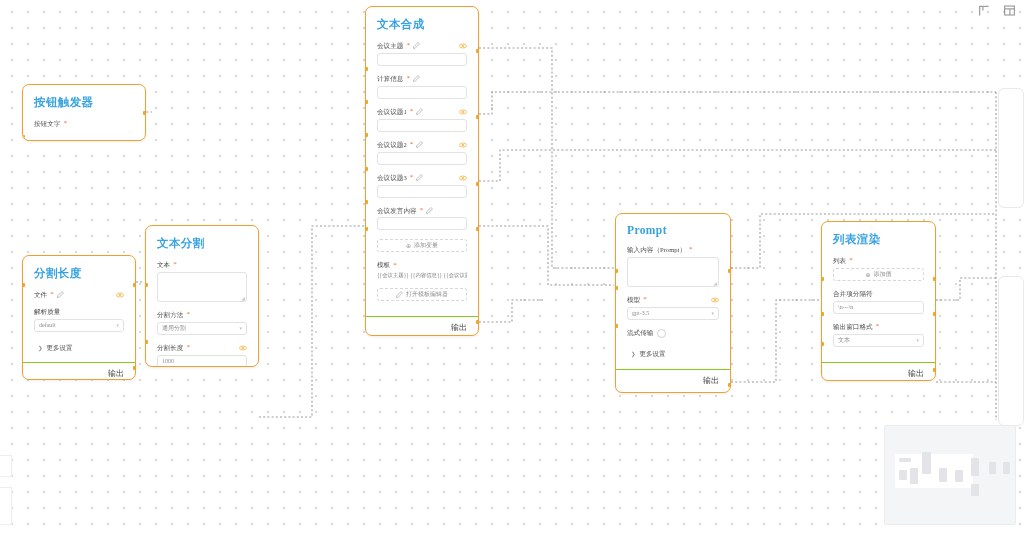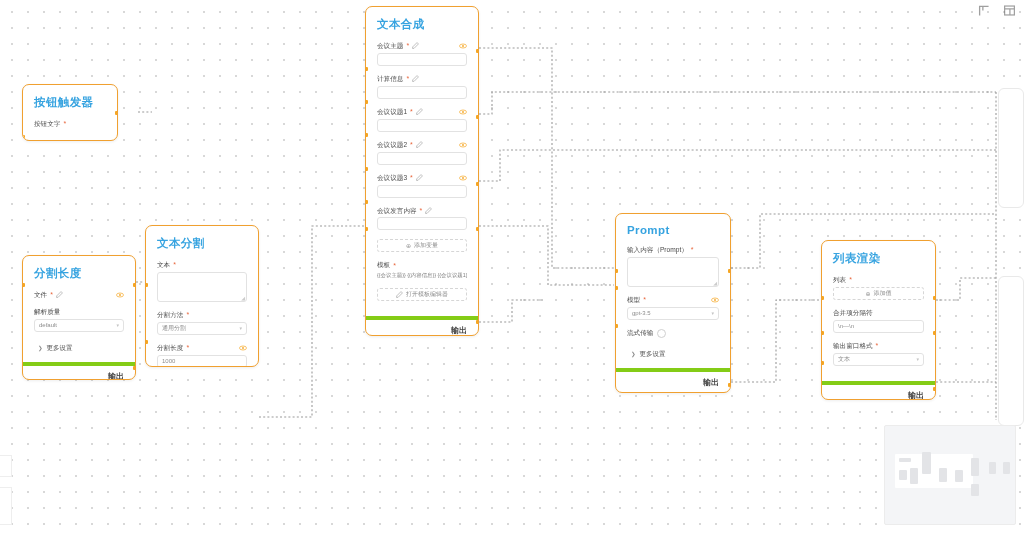--- a/index.html
+++ b/index.html
@@ -29,35 +29,35 @@
   .node {
     position: absolute;
     background: #ffffff;
     border: 1px solid #f0a030;
     border-radius: 7px;
     box-shadow: 0 1px 3px rgba(0,0,0,0.07);
     display: flex;
     flex-direction: column;
     overflow: hidden;
   }
-  .node-body { padding: 10px 11px 6px 11px; flex: 1 1 auto; }
+  .node-body { padding: 10px 11px 6px 11px; flex: 1 1 auto; font-family: Liberation Serif, serif; }
   .node-title {
     color: #36a3e0;
     font-size: 11.5px;
     font-weight: bold;
     letter-spacing: 0.4px;
     margin-bottom: 10px;
   }
   .node-footer {
-    border-top: 4px solid #84cc16;
+    border-top: 1px solid #84cc16;
     padding: 5px 11px 6px 11px;
     text-align: right;
     font-size: 8px;
     color: #444;
-    font-weight: bold;
+    font-weight: normal;
   }
 
   
   .field { margin-bottom: 9px; }
   .field-label {
     display: flex; align-items: center; gap: 3px;
     font-size: 6.6px; color: #4a4a4a; margin-bottom: 3px;
     line-height: 1.2;
   }
   .req { color: #e8663c; font-size: 7px; line-height: 1; }
@@ -179,21 +179,21 @@
 
     <path d="M731 382 L 776 382 L 776 300 L 820 300"></path>
     <path d="M731 268 L 760 268 L 760 214 L 996 214"></path>
 
     <path d="M936 382 L 996 382"></path>
     <path d="M936 300 L 960 300 L 960 278 L 996 278"></path>
 
     <path d="M996 92 L 996 420"></path>
   </svg>
 
-  <div class="node" style="left:22px; top:84px; width:96px; height:57px;">
+  <div class="node" style="left:22px; top:84px; width:124px; height:57px;">
     <div class="node-body">
       <div class="node-title">按钮触发器</div>
       <div class="field">
         <div class="field-label">
           <span>按钮文字</span>
           <span class="req">*</span>
         </div>
       </div>
     </div>
     <div class="port l" style="top:50px;"></div>
@@ -486,21 +486,21 @@
       </div>
     </div>
     <div class="node-footer">输出</div>
     <div class="port l" style="top:55px;"></div>
     <div class="port l" style="top:72px;"></div>
     <div class="port l" style="top:110px;"></div>
     <div class="port r" style="top:55px;"></div>
     <div class="port r" style="top:169px;"></div>
   </div>
 
-  <div class="node" style="left:821px; top:240px; width:115px; height:160px;">
+  <div class="node" style="left:821px; top:221px; width:115px; height:160px;">
     <div class="node-body">
       <div class="node-title">列表渲染</div>
 
       <div class="field">
         <div class="field-label">
           <span>列表</span>
           <span class="req">*</span>
         </div>
         <div class="dashed-btn">
           <span class="plus">⊕</span>

